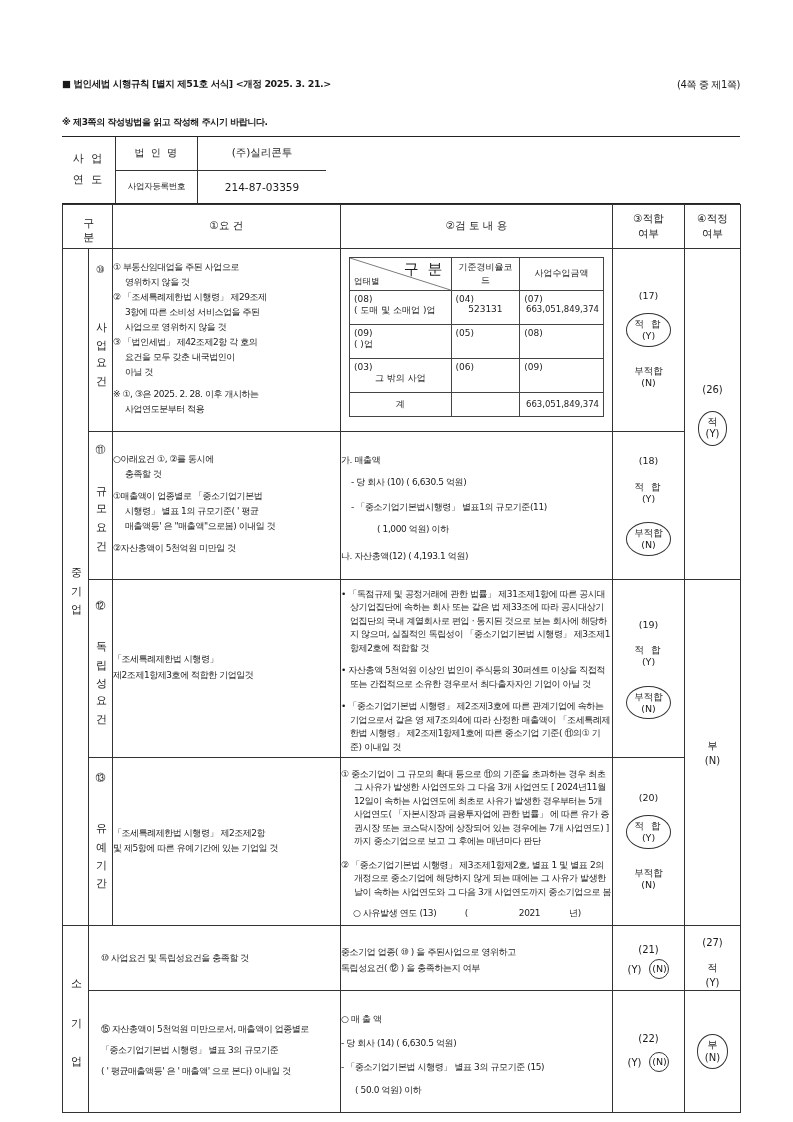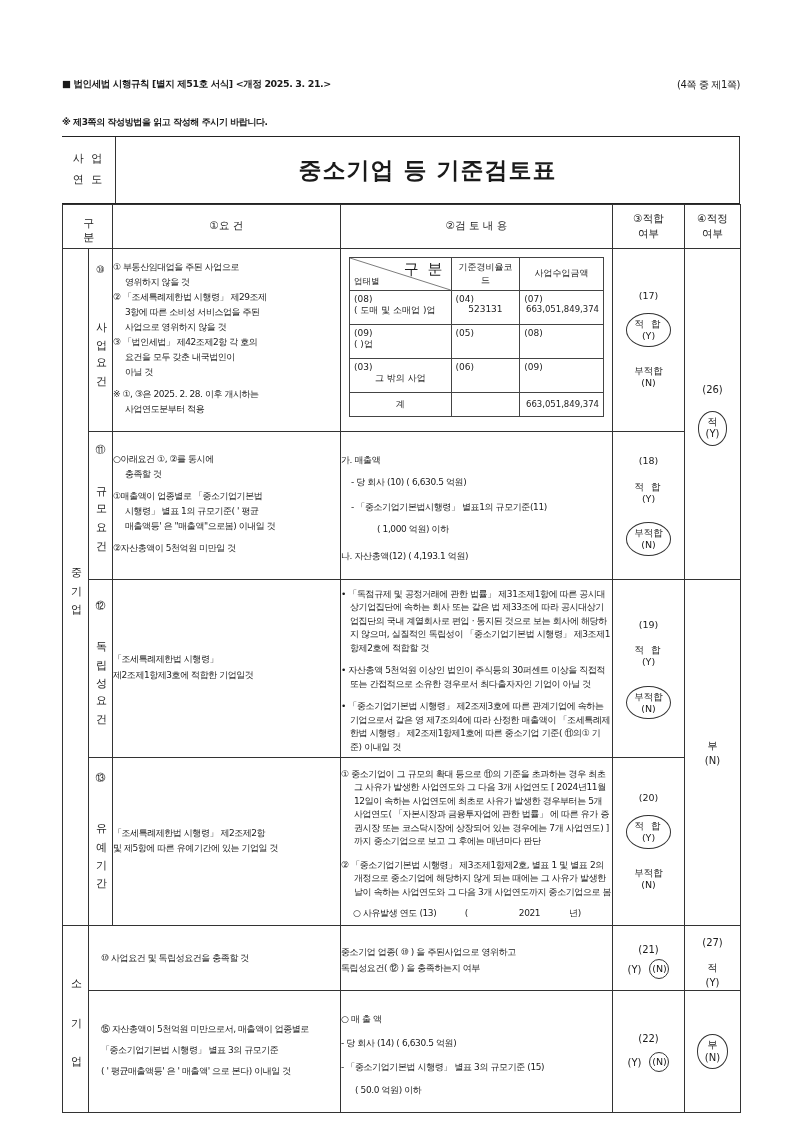--- a/index.html
+++ b/index.html
@@ -218,21 +218,30 @@
       <span class="meta-left">■ 법인세법 시행규칙 [별지 제51호 서식] &lt;개정 2025. 3. 21.&gt;</span>
       <span class="meta-right">(4쪽 중 제1쪽)</span>
     </div>
     <div class="note-line">※ 제3쪽의 작성방법을 읽고 작성해 주시기 바랍니다.</div>
 
     <div class="title-band">
       <div class="tb-cell tb-label">
         <div>사 업</div>
         <div>연 도</div>
       </div>
-      <div class="tb-title">중소기업 등 기준검토표</div>
+      <div class="tb-ident">
+        <div class="tb-ident-row">
+          <div class="tb-ident-key">법 인 명</div>
+          <div class="tb-ident-val">(주)실리콘투</div>
+        </div>
+        <div class="tb-ident-row">
+          <div class="tb-ident-key small">사업자등록번호</div>
+          <div class="tb-ident-val">214-87-03359</div>
+        </div>
+      </div>
     </div>
 
     <table class="main">
       <colgroup>
         <col style="width:26px">
           <col style="width:24px">
           <col style="width:228px">
         <col style="width:272px">
           <col style="width:72px">
           <col style="width:56px">

